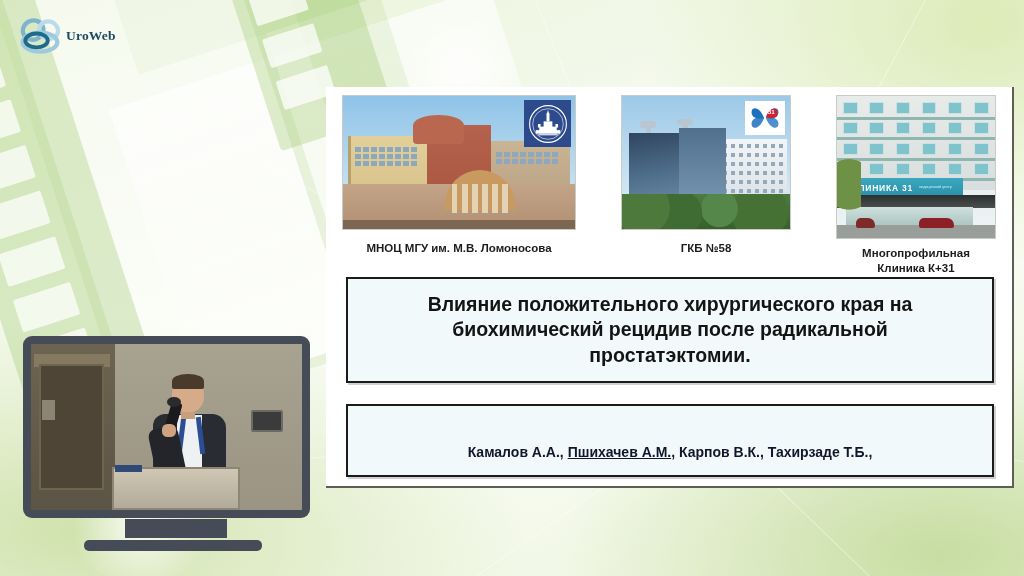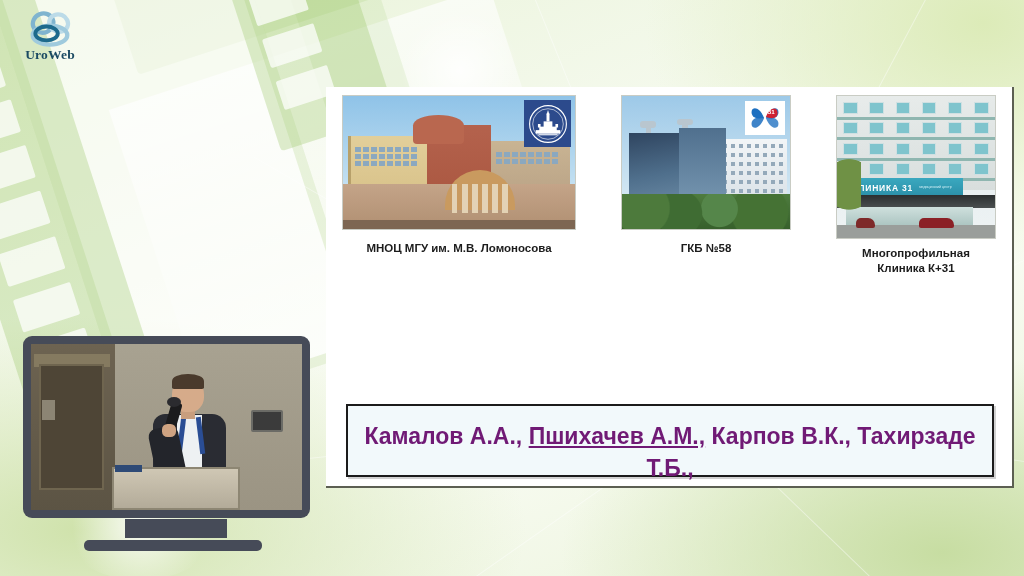--- a/index.html
+++ b/index.html
@@ -91,21 +91,21 @@
   .logo-bar {
     position: absolute;
     left: 0; top: 0;
     height: 74px;
     display: flex; align-items: center;
     padding-left: 14px;
     gap: 22px;
     z-index: 8;
   }
   .uroweb {
-    display: flex; flex-direction: column; align-items: center;
+    display: flex; flex-direction: row; align-items: center;
     width: 72px;
   }
   .uroweb .mark { width: 52px; height: 38px; }
   .uroweb .word {
     font-family: "Liberation Serif", serif;
     font-size: 13.5px; font-weight: 700; color: #1b4a63;
     letter-spacing: .2px; margin-top: -2px;
   }
 
   .mrz { display: flex; align-items: center; gap: 9px; }
@@ -243,21 +243,21 @@
     position: absolute;
     left: 346px; top: 404px;
     width: 648px; height: 73px;
     background: #f2f9fb;
     border: 2px solid #1b1b1b;
     display: flex; align-items: center; justify-content: center;
     z-index: 7;
     box-shadow: 2px 2px 0 rgba(0,0,0,.18);
   }
   .authors-box p {
-    font-size: 23px; font-weight: 700; color: #701a75;
+    font-size: 14px; font-weight: 700; color: #0f172a;
     text-align: center; line-height: 1.38; padding: 0 12px; margin-top: 24px;
   }
   .authors-box .u { text-decoration: underline; }
 
   
   .monitor {
     position: absolute;
     left: 23px; top: 336px;
     width: 287px; height: 182px;
     background: #464b58;
@@ -607,20 +607,27 @@
         </div>
         <div class="org-caption cap-c">
           <div>Многопрофильная</div>
           <div>Клиника К+31</div>
         </div>
       </div>
 
     </div>
   </div>
 
+  <div class="title-box">
+    <p>
+      <span>Влияние положительного хирургического края на</span><br>
+      <span>биохимический рецидив после радикальной</span><br>
+      <span>простатэктомии.</span>
+    </p>
+  </div>
 
   <div class="authors-box">
     <p>
       <span>Камалов А.А., </span><span class="u">Пшихачев А.М.,</span><span> Карпов В.К., Тахирзаде Т.Б.,</span><br>
     </p>
   </div>
 
   <div class="monitor">
     <div class="screen">
       <div class="wall-r"></div>

